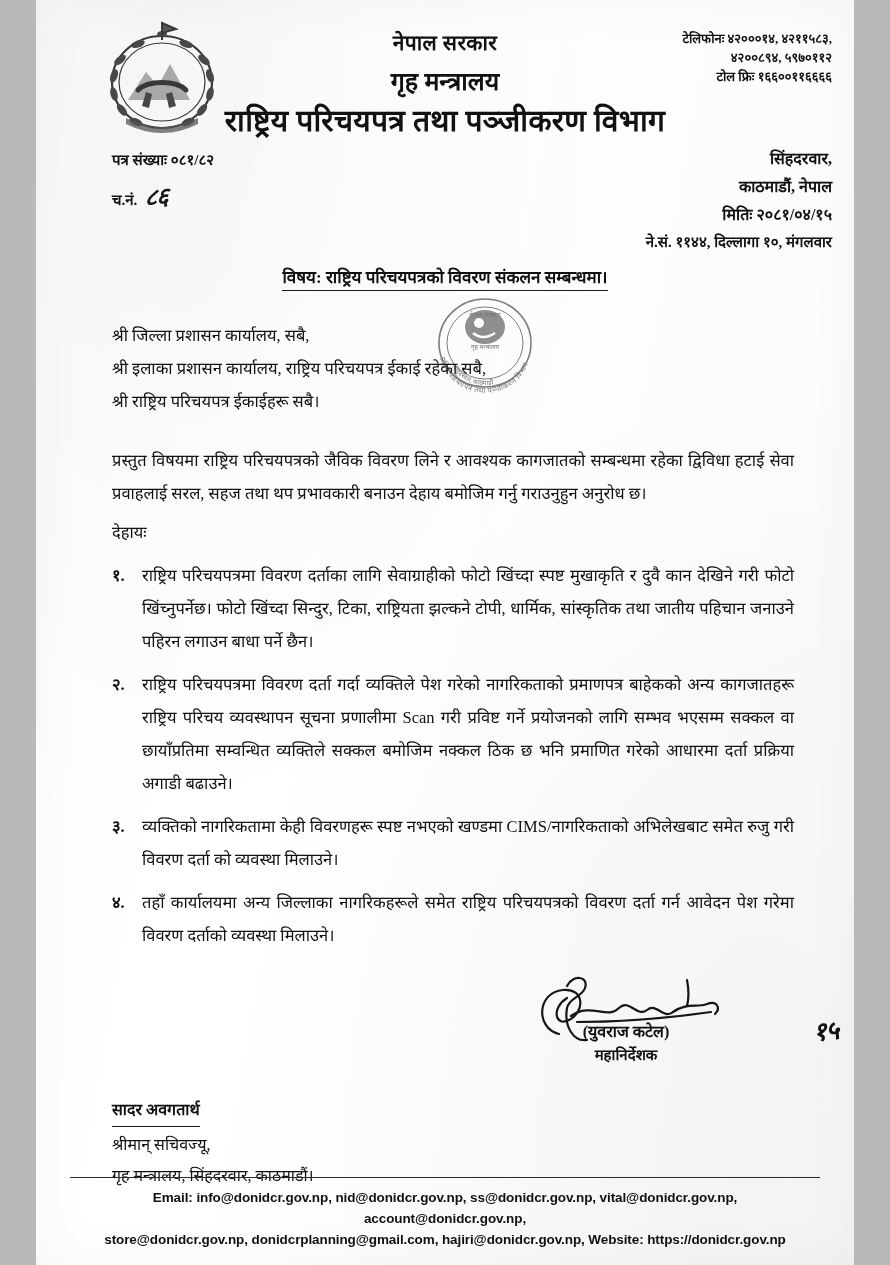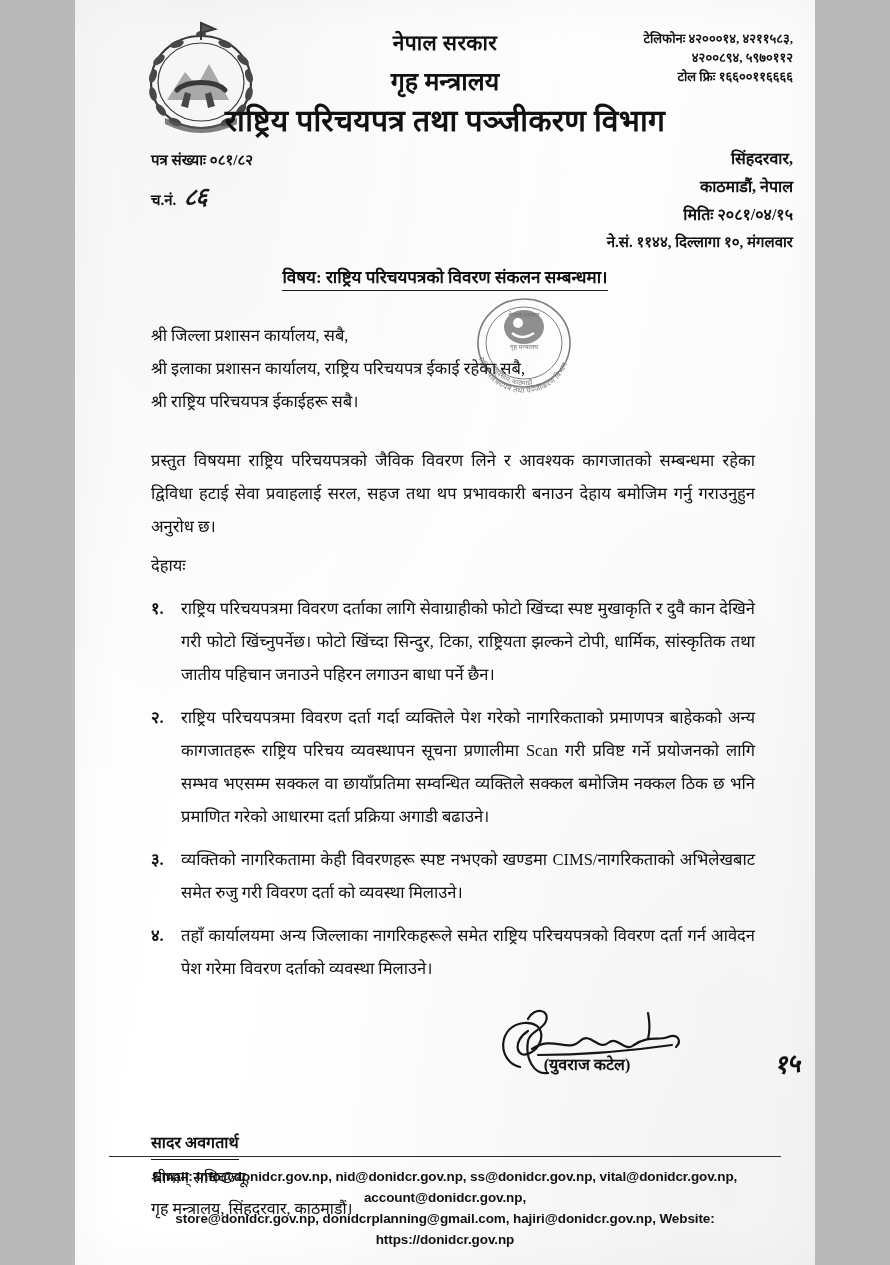--- a/index.html
+++ b/index.html
@@ -2,21 +2,21 @@
 <html><head>
 <meta charset="utf-8">
 <style>
   html, body {
     margin: 0;
     padding: 0;
     background: #b9b9b9;
   }
   .page {
     position: relative;
-    width: 740px;
+    width: 818px;
     height: 1265px;
     margin: 0 auto;
     background: #ffffff;
     overflow: hidden;
     font-family: "Liberation Serif", "DejaVu Serif", serif;
     color: #111111;
     
     box-shadow: inset 0 0 60px rgba(0,0,0,0.035);
   }
   .paper-noise {
@@ -391,20 +391,21 @@
         <g fill="none" stroke="#161616" stroke-width="2.2" stroke-linecap="round" stroke-linejoin="round">
           <path d="M48 66 C24 60, 26 24, 52 22 C74 20, 74 44, 58 52 C44 59, 40 40, 56 30"></path>
           <path d="M56 18 C62 6, 78 8, 74 20 C71 29, 58 30, 56 40 C53 58, 62 74, 76 72"></path>
           <path d="M60 48 C80 34, 96 52, 108 40 C118 30, 126 50, 136 42 C146 34, 152 52, 162 44"></path>
           <path d="M162 44 C176 34, 186 40, 196 36 C206 32, 210 40, 204 46"></path>
           <path d="M66 54 C110 54, 158 50, 200 44"></path>
           <path d="M176 12 C178 22, 178 30, 176 38"></path>
         </g>
       </svg>
       <div class="sign-name">(युवराज कटेल)</div>
+      <div class="sign-title">महानिर्देशक</div>
     </div>
     <div class="date-mark">१५</div>
   </div>
 
   <div class="cc">
     <div><span class="cc-head">सादर अवगतार्थ</span></div>
     <div>श्रीमान् सचिवज्यू,</div>
     <div>गृह मन्त्रालय, सिंहदरवार, काठमाडौं।</div>
   </div>
 

